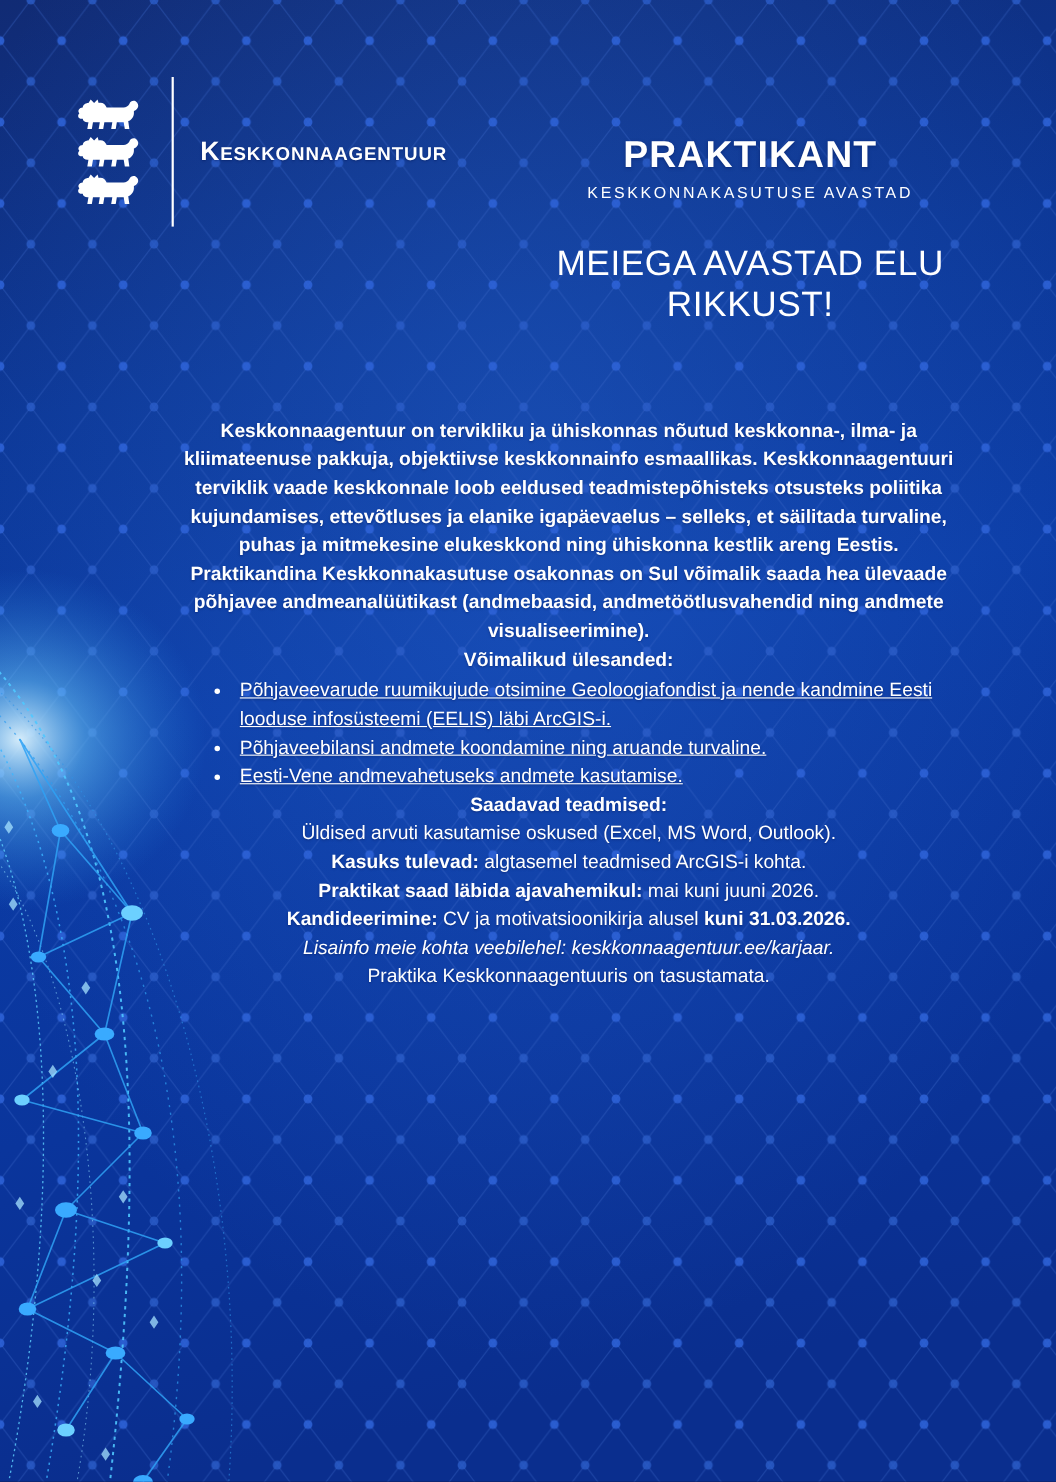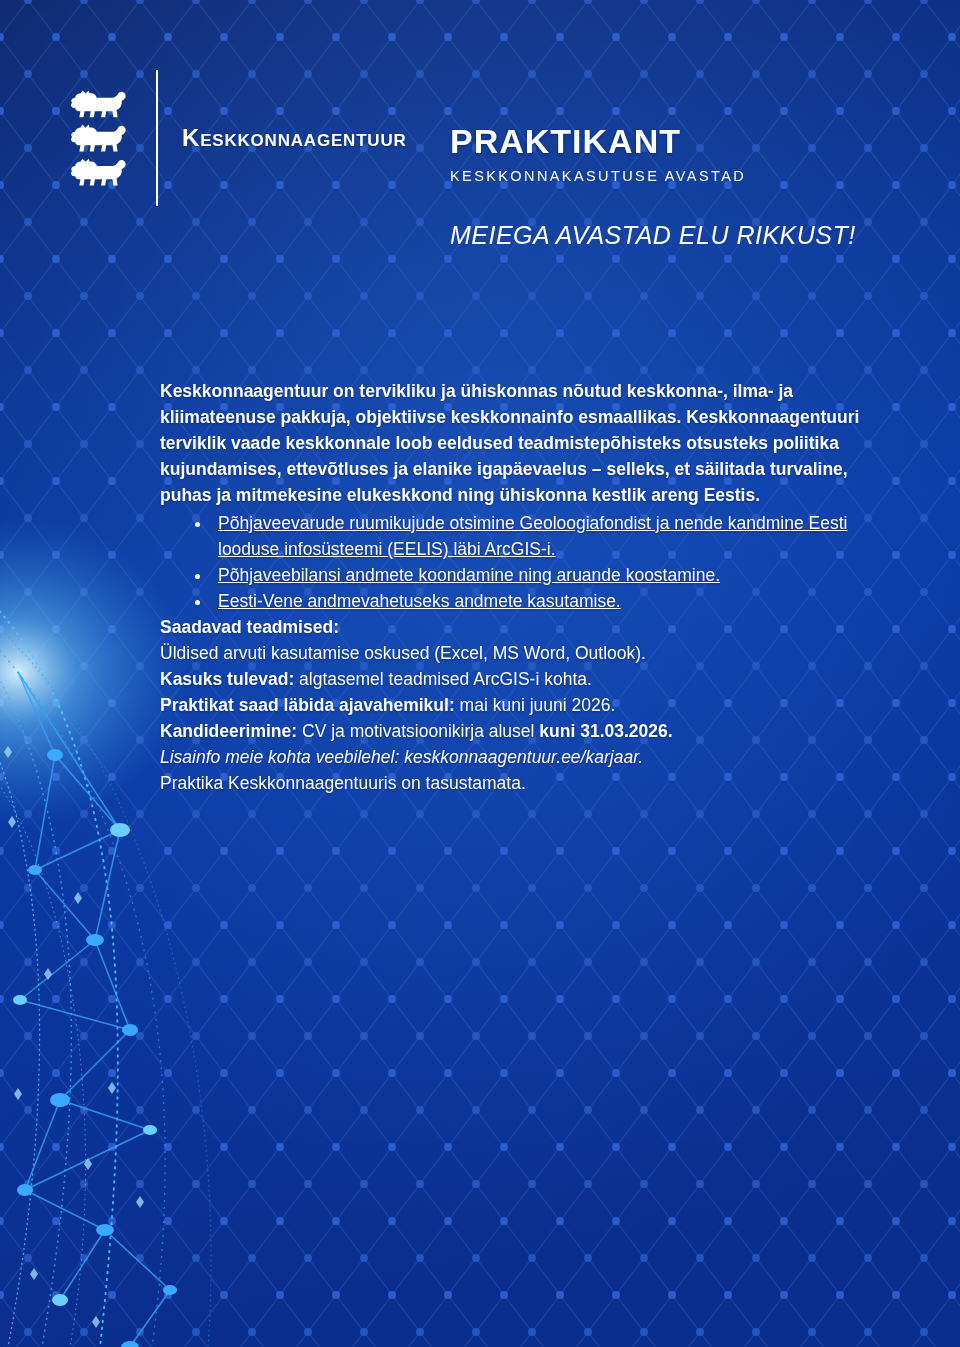--- a/index.html
+++ b/index.html
@@ -14,32 +14,32 @@
   .logo-row{position:absolute;left:68px;top:70px;display:flex;align-items:center;height:136px;}
   .coat{width:62px;height:104px;flex:0 0 auto;}
   .logo-sep{width:2px;height:136px;background:#ffffff;margin-left:26px;flex:0 0 auto;}
   .agency{
     margin-left:24px;font-variant:small-caps;font-weight:700;
     font-size:24px;letter-spacing:0.8px;white-space:nowrap;
     text-shadow:0 1px 2px rgba(0,20,80,.45);
   }
 
   
-  .title-block{position:absolute;left:450px;top:122px;width:440px;text-align:left;}
+  .title-block{position:absolute;left:462px;top:122px;width:440px;text-align:center;}
   .title{margin:0;font-size:34px;font-weight:800;letter-spacing:1px;text-shadow:0 1px 3px rgba(0,20,80,.5);}
   .dept{margin-top:7px;font-size:14.5px;letter-spacing:2.4px;font-weight:400;}
-  .tagline{margin-top:37px;font-size:25px;letter-spacing:0.5px;font-weight:400;font-style:italic;}
+  .tagline{margin-top:37px;font-size:32px;letter-spacing:0.5px;font-weight:400;}
 
   
   .content{
     position:absolute;left:160px;top:378px;width:714px;
     font-size:17.5px;line-height:26px;
     text-shadow:0 1px 2px rgba(0,15,70,.4);
   }
-  .content p,.content h3{margin:0;}
+  .content p,.content h3{margin:0;text-align:center;}
   .content h3{font-size:17.5px;font-weight:700;}
   .bold{font-weight:700;}
   .tasks-list{list-style:disc;margin:2px 0 0 0;padding:0 0 0 52px;}
   .tasks-list li{padding-left:6px;margin:0;text-decoration:underline;}
   .mt-p2{margin-top:26px;}
   .mt-tasks{margin-top:44px;}
   .mt-block{margin-top:26px;}
   .mt-web{margin-top:34px;font-style:italic;}
   .mt-note{margin-top:29px;}
 </style>
@@ -156,24 +156,26 @@
 
   <div class="title-block">
     <h1 class="title">PRAKTIKANT</h1>
     <div class="dept">KESKKONNAKASUTUSE AVASTAD</div>
     <div class="tagline">MEIEGA AVASTAD ELU RIKKUST!</div>
   </div>
 
   <main class="content">
     <p class="bold">Keskkonnaagentuur on tervikliku ja ühiskonnas nõutud keskkonna-, ilma- ja kliimateenuse pakkuja, objektiivse keskkonnainfo esmaallikas. Keskkonnaagentuuri terviklik vaade keskkonnale loob eeldused teadmistepõhisteks otsusteks poliitika kujundamises, ettevõtluses ja elanike igapäevaelus – selleks, et säilitada turvaline, puhas ja mitmekesine elukeskkond ning ühiskonna kestlik areng Eestis.</p>
 
+    <p class="bold mt-p2">Praktikandina Keskkonnakasutuse osakonnas on Sul võimalik saada hea ülevaade põhjavee andmeanalüütikast (andmebaasid, andmetöötlusvahendid ning andmete visualiseerimine).</p>
 
+    <h3 class="mt-tasks">Võimalikud ülesanded:</h3>
     <ul class="tasks-list">
         <li>Põhjaveevarude ruumikujude otsimine Geoloogiafondist ja nende kandmine Eesti looduse infosüsteemi (EELIS) läbi ArcGIS-i.</li>
-        <li>Põhjaveebilansi andmete koondamine ning aruande koostamine.</li>
+        <li>Põhjaveebilansi andmete koondamine ning aruande turvaline.</li>
         <li>Eesti-Vene andmevahetuseks andmete kasutamise.</li>
       </ul>
 
     <h3 class="mt-block">Saadavad teadmised:</h3>
     <p>Üldised arvuti kasutamise oskused (Excel, MS Word, Outlook).</p>
 
     <p class="mt-block"><span class="bold">Kasuks tulevad:</span> <span>algtasemel teadmised ArcGIS-i kohta.</span></p>
 
     <p class="mt-block"><span class="bold">Praktikat saad läbida ajavahemikul:</span> <span>mai kuni juuni 2026.</span></p>
 

